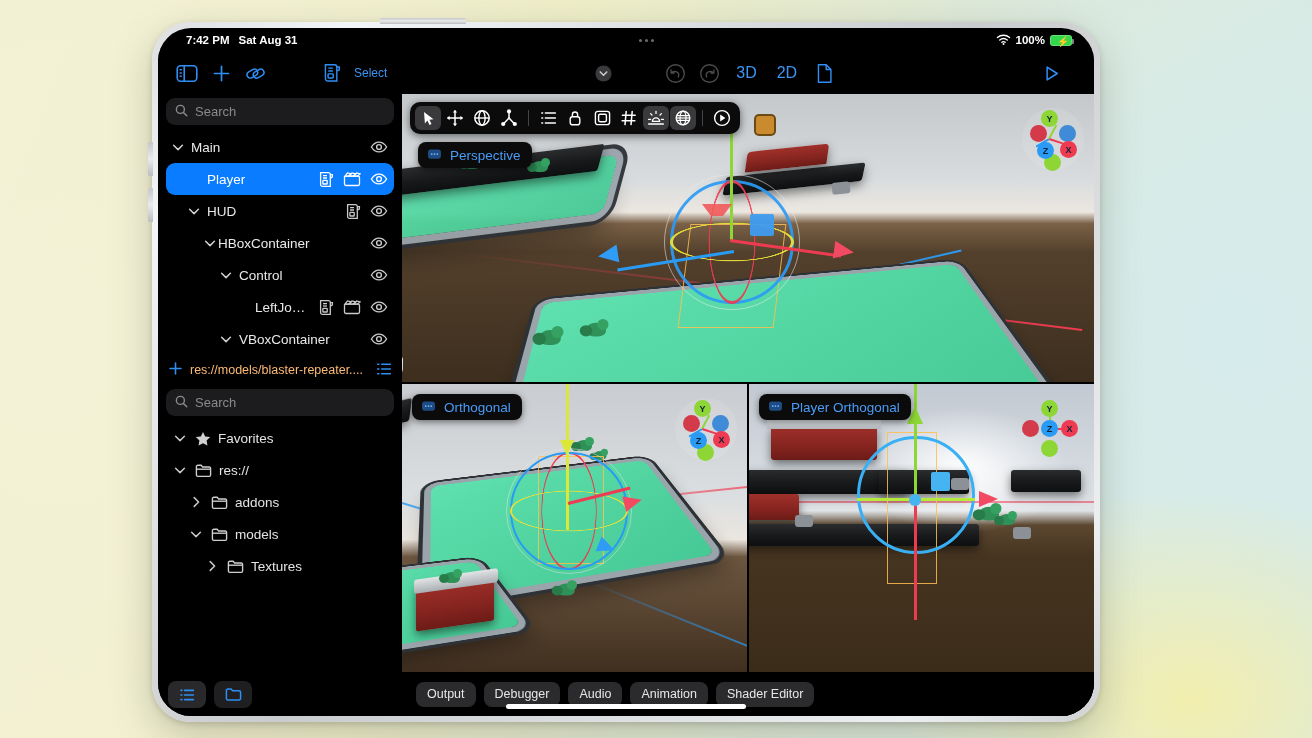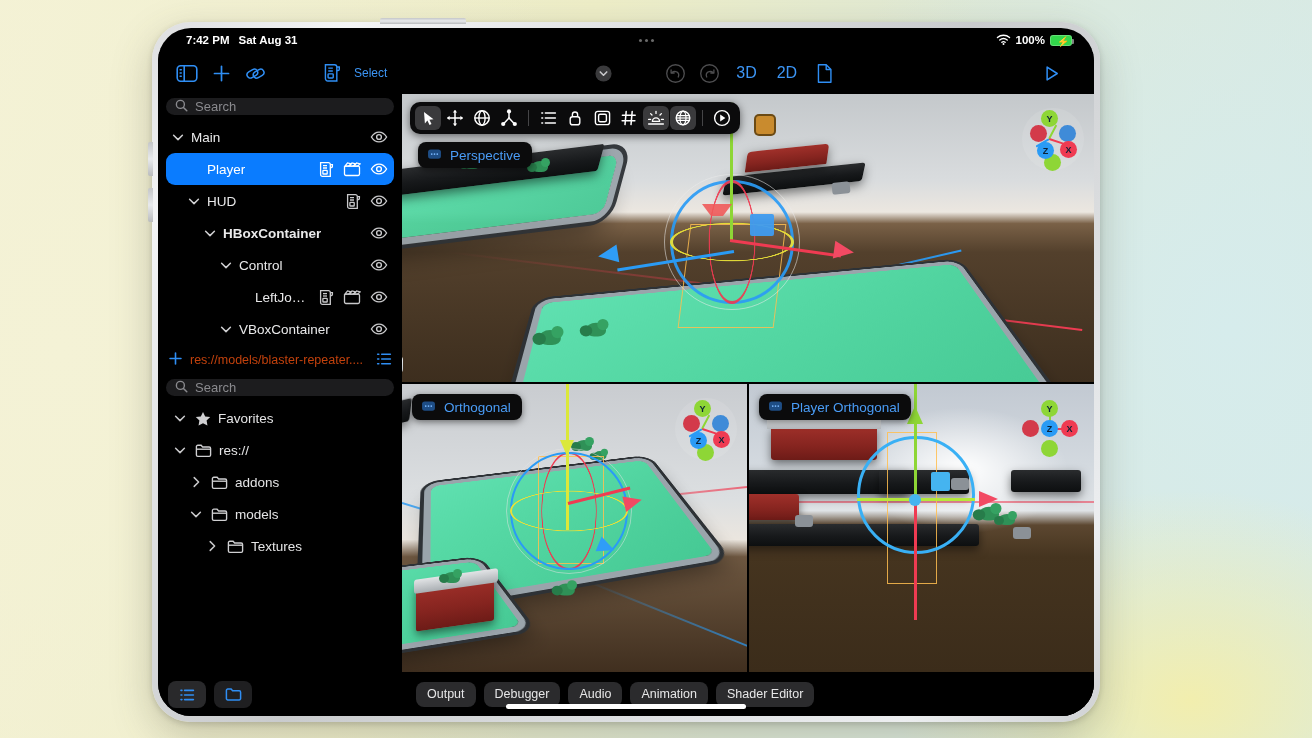--- a/index.html
+++ b/index.html
@@ -82,42 +82,42 @@
   
   #app-body {
     position: absolute; left: 0; top: 66px; right: 0; bottom: 0;
     display: flex; background: #000;
   }
   #left-panel { width: 244px; flex: none; display: flex; flex-direction: column; padding: 4px 8px 6px 8px; }
   #right-panel { flex: 1; position: relative; display: flex; flex-direction: column; }
 
   
   .search-field {
-    height: 17px; background: #1c1c1e; border-radius: 9px;
+    height: 27px; background: #1c1c1e; border-radius: 9px;
     display: flex; align-items: center; gap: 7px; padding: 0 9px;
     margin-bottom: 6px;
   }
   .search-field .ph { color: #8a8a8e; font-size: 13px; }
 
   
   #scene-tree { height: 224px; overflow: hidden; }
   .tree-row {
     height: 32px; display: flex; align-items: center;
     border-radius: 9px; padding-right: 6px; color: #e9e9ea; font-size: 13.5px;
   }
   .tree-row.selected { background: #0a7cff; color: #fff; }
   .tree-row .twisty { width: 16px; flex: none; display: flex; align-items: center; justify-content: center; }
   .tree-row .tlabel { white-space: nowrap; overflow: hidden; text-overflow: ellipsis; }
   .tree-row .spacer { flex: 1; }
   .tree-row .ticons { display: flex; gap: 9px; align-items: center; padding-left: 8px; }
 
   
   #path-bar {
     height: 30px; display: flex; align-items: center; gap: 7px;
-    color: #c2410c; font-size: 12.5px; padding: 0 2px;
+    color: #fdba74; font-size: 12.5px; padding: 0 2px;
   }
   #path-bar .ptext { flex: 1; white-space: nowrap; overflow: hidden; text-overflow: ellipsis; }
 
   
   #filesystem { flex: 1; overflow: hidden; }
   .fs-row {
     height: 32px; display: flex; align-items: center; gap: 7px;
     color: #e4e4e5; font-size: 13.5px; border-radius: 8px;
   }
   .fs-row .twisty { width: 16px; flex: none; display: flex; align-items: center; justify-content: center; }
@@ -433,21 +433,21 @@
                   </svg>
                 </span>
               </span>
             </div>
             <div class="tree-row" style="padding-left: 36px;">
               <span class="twisty">
                 <svg width="12" height="9" viewBox="0 0 12 9">
                   <path d="M1.6 2.2L6 6.6l4.4-4.4" fill="none" stroke="#cfcfd1" stroke-width="1.5" stroke-linecap="round" stroke-linejoin="round"></path>
                 </svg>
               </span>
-              <span class="tlabel" style="margin-left: 5px; font-weight: bold;">HBoxContainer</span>
+              <span class="tlabel" style="">HBoxContainer</span>
               <span class="spacer"></span>
               <span class="ticons">
                 <span style="display: flex;">
                   <svg width="18" height="14" viewBox="0 0 18 14">
                     <path d="M1.4 7C3.6 3.4 6.3 2.1 9 2.1s5.4 1.3 7.6 4.9c-2.2 3.6-4.9 4.9-7.6 4.9S3.6 10.6 1.4 7z" fill="none" stroke="#c9c9cb" stroke-width="1.4"></path>
                     <circle cx="9" cy="7" r="2.4" fill="none" stroke="#c9c9cb" stroke-width="1.4"></circle>
                   </svg>
                 </span>
               </span>
             </div>

